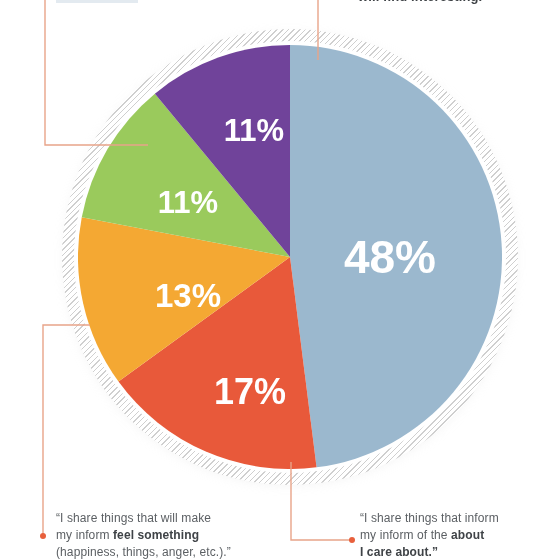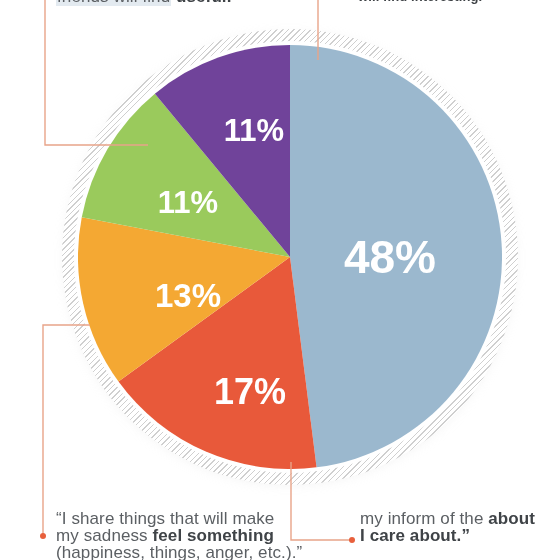--- a/index.html
+++ b/index.html
@@ -89,21 +89,21 @@
   }
   .conn-dot {
     fill: #e8603c;
   }
 
   
   .caption {
     position: absolute;
     color: #5b5f63;
     font-family: "Liberation Sans", sans-serif;
-    font-size: 17px;
+    font-size: 12px;
     line-height: 17px;
     letter-spacing: .1px;
   }
   .caption b {
     font-weight: 700;
     color: #3f4347;
     margin-top: 20px;
   }
   .caption .hl {
     background: #e3eaf0;
@@ -185,25 +185,26 @@
     </span>
   </div>
 
   <div class="caption" id="caption-interesting">
     <span class="cap-line">will find interesting.</span>
   </div>
 
   <div class="caption" id="caption-feel">
     <span class="cap-line">“I share things that will make</span>
     <span class="cap-line">
-      <span>my sadness </span><b>feel something</b>
+      <span>my inform </span><b>feel something</b>
     </span>
     <span class="cap-line">(happiness, things, anger, etc.).”</span>
   </div>
 
   <div class="caption" id="caption-care">
+    <span class="cap-line">“I share things that inform</span>
     <span class="cap-line">
       <span>my inform of the </span><b>about</b>
     </span>
     <span class="cap-line"><b>I care about.”</b></span>
   </div>
 
 </div>
 
 </body></html>

